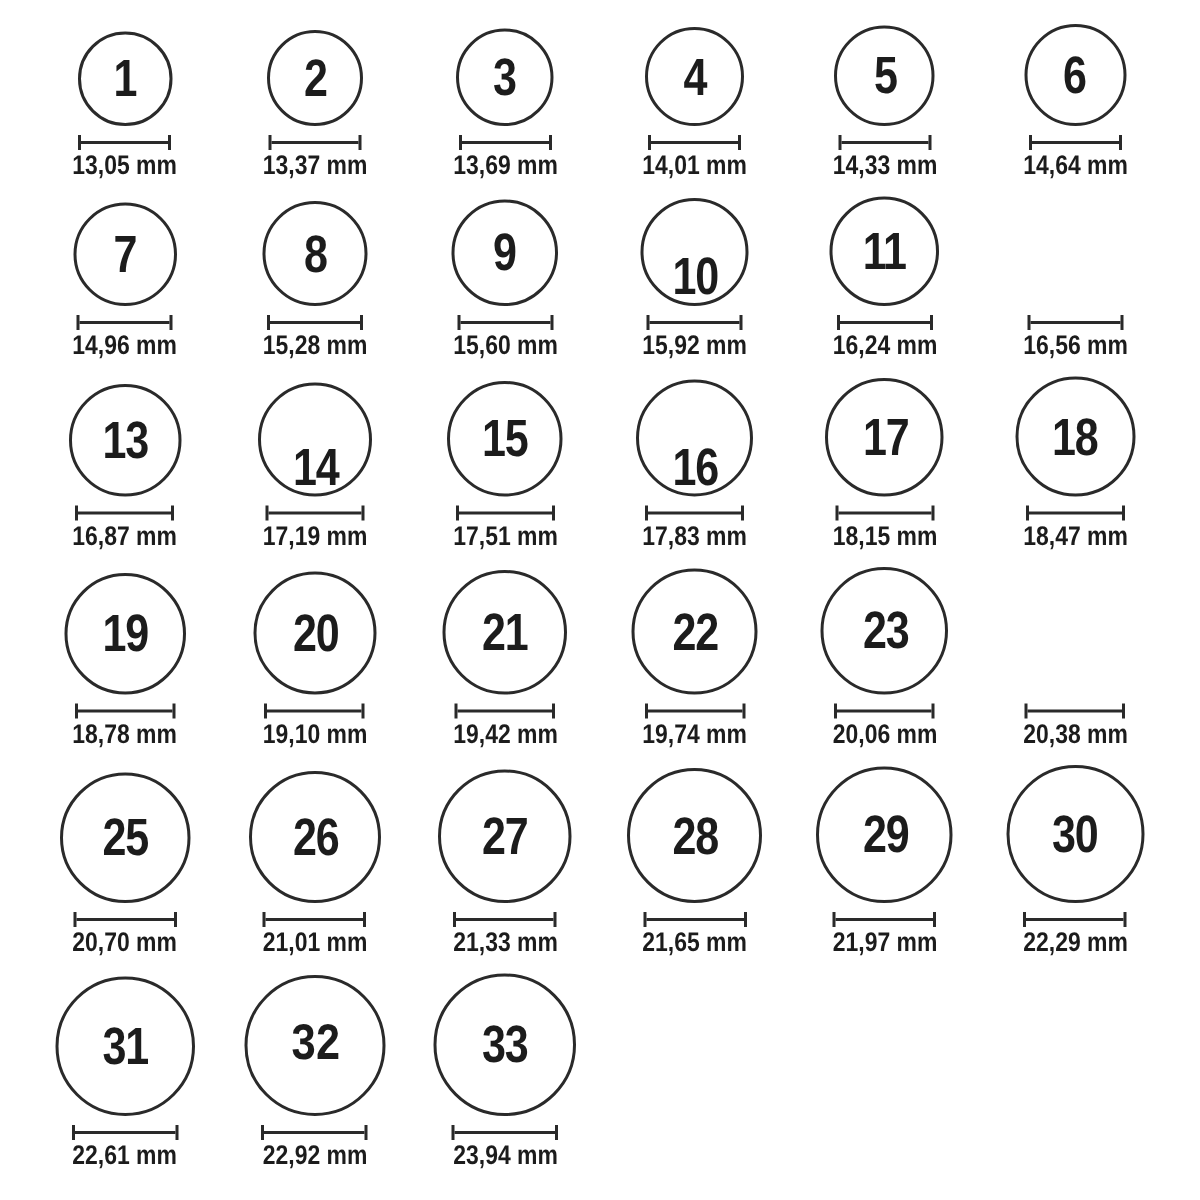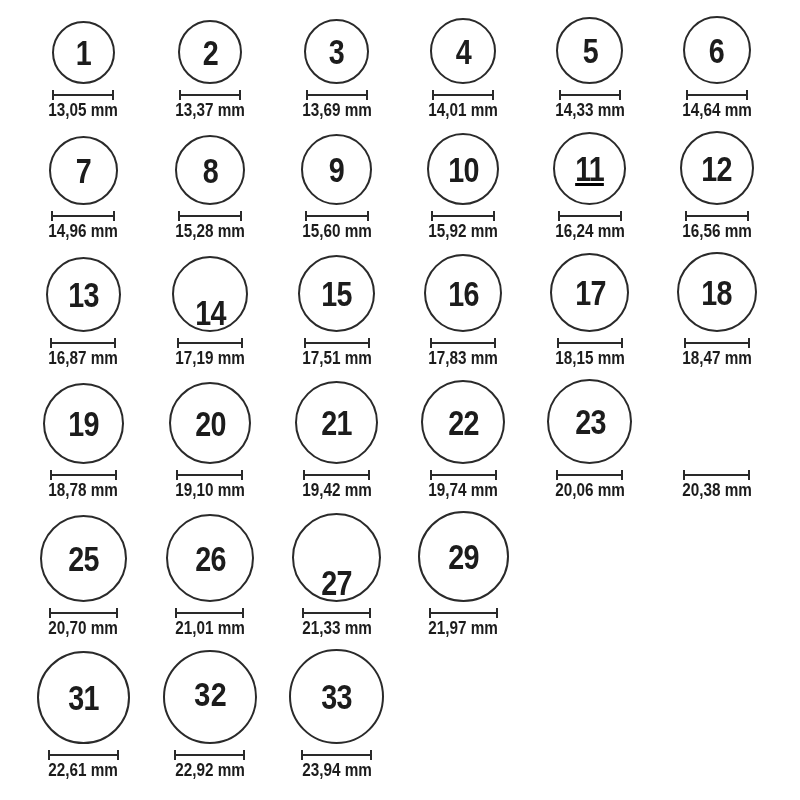--- a/index.html
+++ b/index.html
@@ -135,37 +135,34 @@
         <div class="label">15,28 mm</div>
       </div>
       <div class="cell">
         <div class="circle" style="width: 71px; height: 71px;">
           <span class="num">9</span>
         </div>
         <div class="dim" style="width: 64px;"></div>
         <div class="label">15,60 mm</div>
       </div>
       <div class="cell">
-        <div class="circle" style="width: 72px; height: 72px;">
+        <div class="circle" style="width: 72px; height: 72px; align-items: flex-end;">
           <span class="num">10</span>
         </div>
         <div class="dim" style="width: 64px;"></div>
         <div class="label">15,92 mm</div>
       </div>
       <div class="cell">
-        <div class="circle" style="width: 73px; height: 73px; text-decoration: underline;">
+        <div class="circle" style="width: 73px; height: 73px;">
           <span class="num">11</span>
         </div>
         <div class="dim" style="width: 64px;"></div>
         <div class="label">16,24 mm</div>
       </div>
       <div class="cell">
-        <div class="circle" style="width: 74px; height: 74px;">
-          <span class="num">12</span>
-        </div>
         <div class="dim" style="width: 64px;"></div>
         <div class="label">16,56 mm</div>
       </div>
     </div>
     <div class="row">
       <div class="cell">
         <div class="circle" style="width: 75px; height: 75px;">
           <span class="num">13</span>
         </div>
         <div class="dim" style="width: 66px;"></div>
@@ -179,21 +176,21 @@
         <div class="label">17,19 mm</div>
       </div>
       <div class="cell">
         <div class="circle" style="width: 77px; height: 77px;">
           <span class="num">15</span>
         </div>
         <div class="dim" style="width: 66px;"></div>
         <div class="label">17,51 mm</div>
       </div>
       <div class="cell">
-        <div class="circle" style="width: 78px; height: 78px;">
+        <div class="circle" style="width: 78px; height: 78px; align-items: flex-end;">
           <span class="num">16</span>
         </div>
         <div class="dim" style="width: 66px;"></div>
         <div class="label">17,83 mm</div>
       </div>
       <div class="cell">
         <div class="circle" style="width: 79px; height: 79px;">
           <span class="num">17</span>
         </div>
         <div class="dim" style="width: 66px;"></div>
@@ -257,32 +254,46 @@
         <div class="label">20,70 mm</div>
       </div>
       <div class="cell">
         <div class="circle" style="width: 88px; height: 88px;">
           <span class="num">26</span>
         </div>
         <div class="dim" style="width: 69px;"></div>
         <div class="label">21,01 mm</div>
       </div>
       <div class="cell">
-        <div class="circle" style="width: 89px; height: 89px; align-items: flex-end;">
+        <div class="circle" style="width: 89px; height: 89px;">
           <span class="num">27</span>
         </div>
         <div class="dim" style="width: 69px;"></div>
         <div class="label">21,33 mm</div>
+      </div>
+      <div class="cell">
+        <div class="circle" style="width: 90px; height: 90px;">
+          <span class="num">28</span>
+        </div>
+        <div class="dim" style="width: 69px;"></div>
+        <div class="label">21,65 mm</div>
       </div>
       <div class="cell">
         <div class="circle" style="width: 91px; height: 91px;">
           <span class="num">29</span>
         </div>
         <div class="dim" style="width: 69px;"></div>
         <div class="label">21,97 mm</div>
+      </div>
+      <div class="cell">
+        <div class="circle" style="width: 92px; height: 92px;">
+          <span class="num">30</span>
+        </div>
+        <div class="dim" style="width: 69px;"></div>
+        <div class="label">22,29 mm</div>
       </div>
     </div>
     <div class="row">
       <div class="cell">
         <div class="circle" style="width: 93px; height: 93px;">
           <span class="num">31</span>
         </div>
         <div class="dim" style="width: 71px;"></div>
         <div class="label">22,61 mm</div>
       </div>

